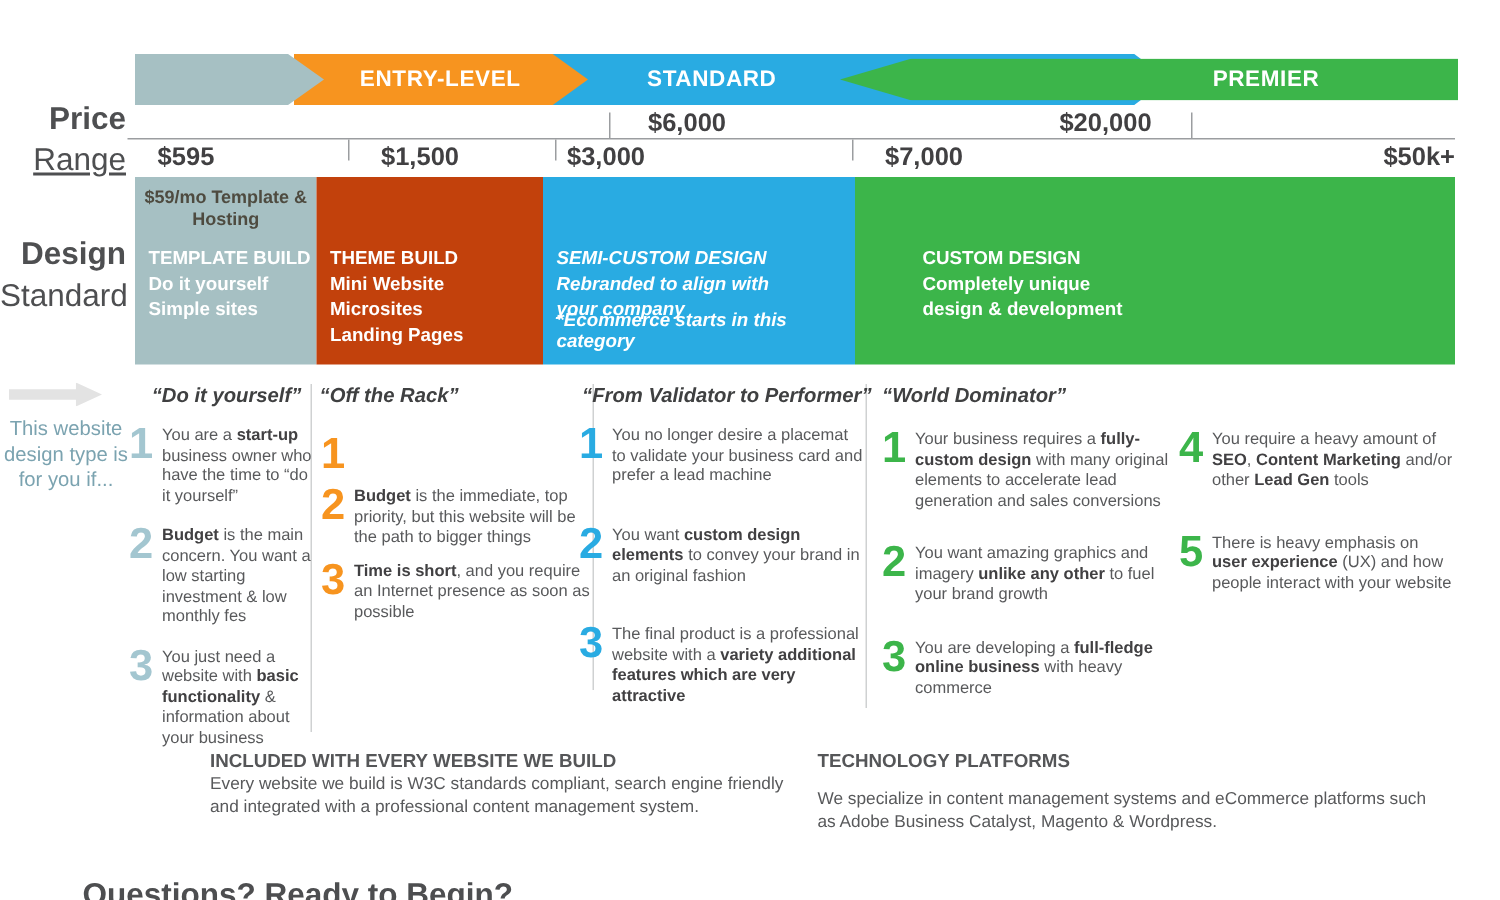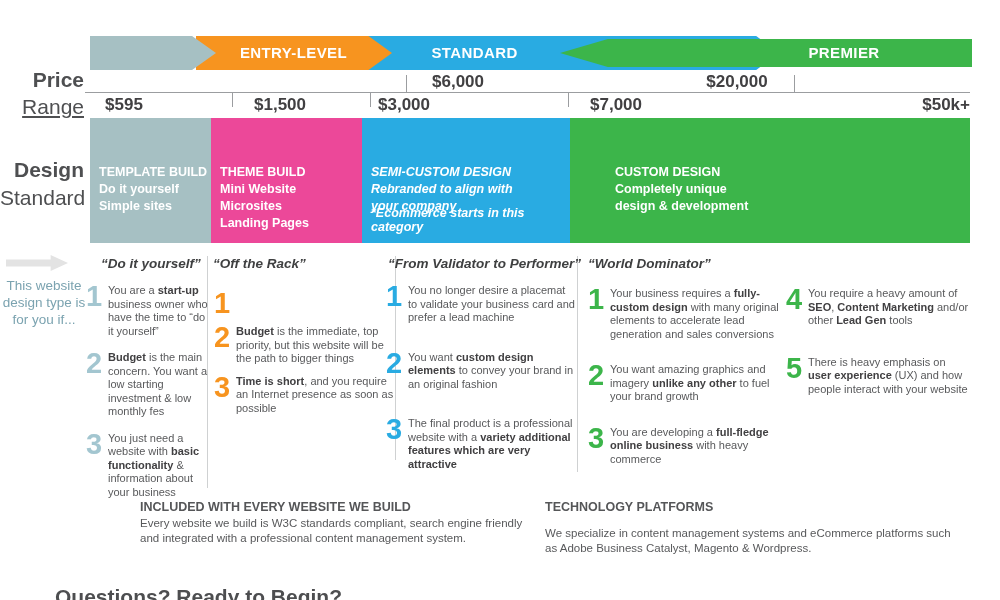--- a/index.html
+++ b/index.html
@@ -101,27 +101,28 @@
   <div class="price-val" id="pv-l3">$7,000</div>
   <div class="price-val" id="pv-l4">$50k+</div>
   <div id="hline"></div>
   <div class="tick up" id="tu0"></div>
   <div class="tick up" id="tu1"></div>
   <div class="tick dn" id="td0"></div>
   <div class="tick dn" id="td1"></div>
   <div class="tick dn" id="td2"></div>
 
   <div class="dcol" id="dc0" style="background: rgb(166, 192, 195);">
+    <div class="dnote">$59/mo Template &amp; Hosting</div>
     <div class="dtext">
       <div>TEMPLATE BUILD</div>
       <div>Do it yourself</div>
       <div>Simple sites</div>
     </div>
   </div>
-  <div class="dcol" id="dc1" style="background: #ec4899;">
+  <div class="dcol" id="dc1" style="background: #c2410c;">
     <div class="dtext">
       <div>THEME BUILD</div>
       <div>Mini Website</div>
       <div>Microsites</div>
       <div>Landing Pages</div>
     </div>
   </div>
   <div class="dcol" id="dc2" style="background: rgb(41, 171, 226);">
     <div class="dtext">
       <div>SEMI-CUSTOM DESIGN</div>

